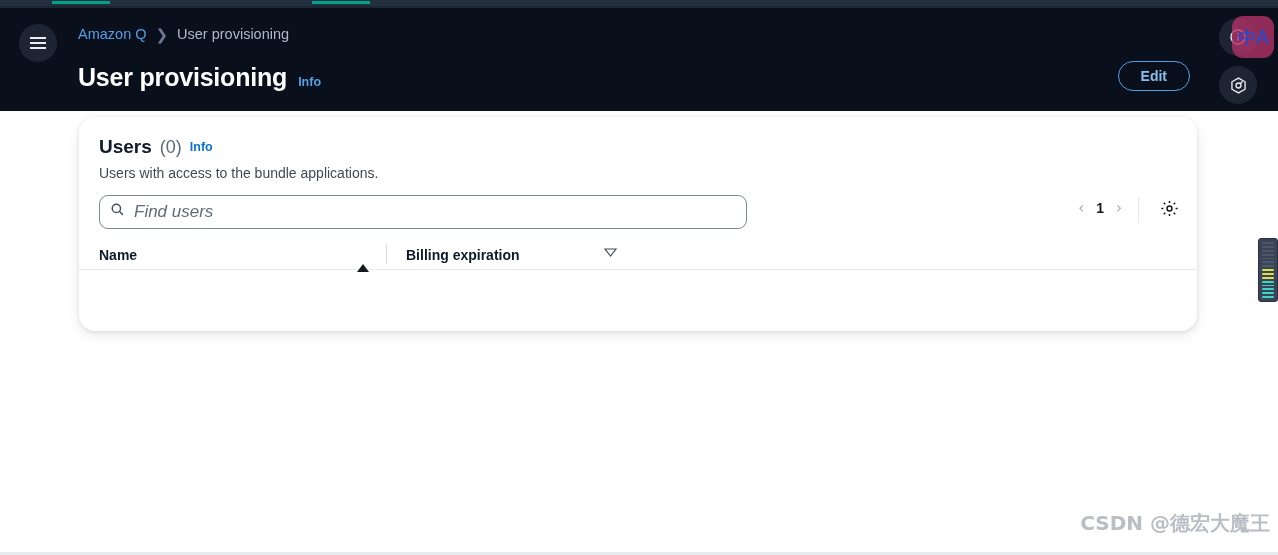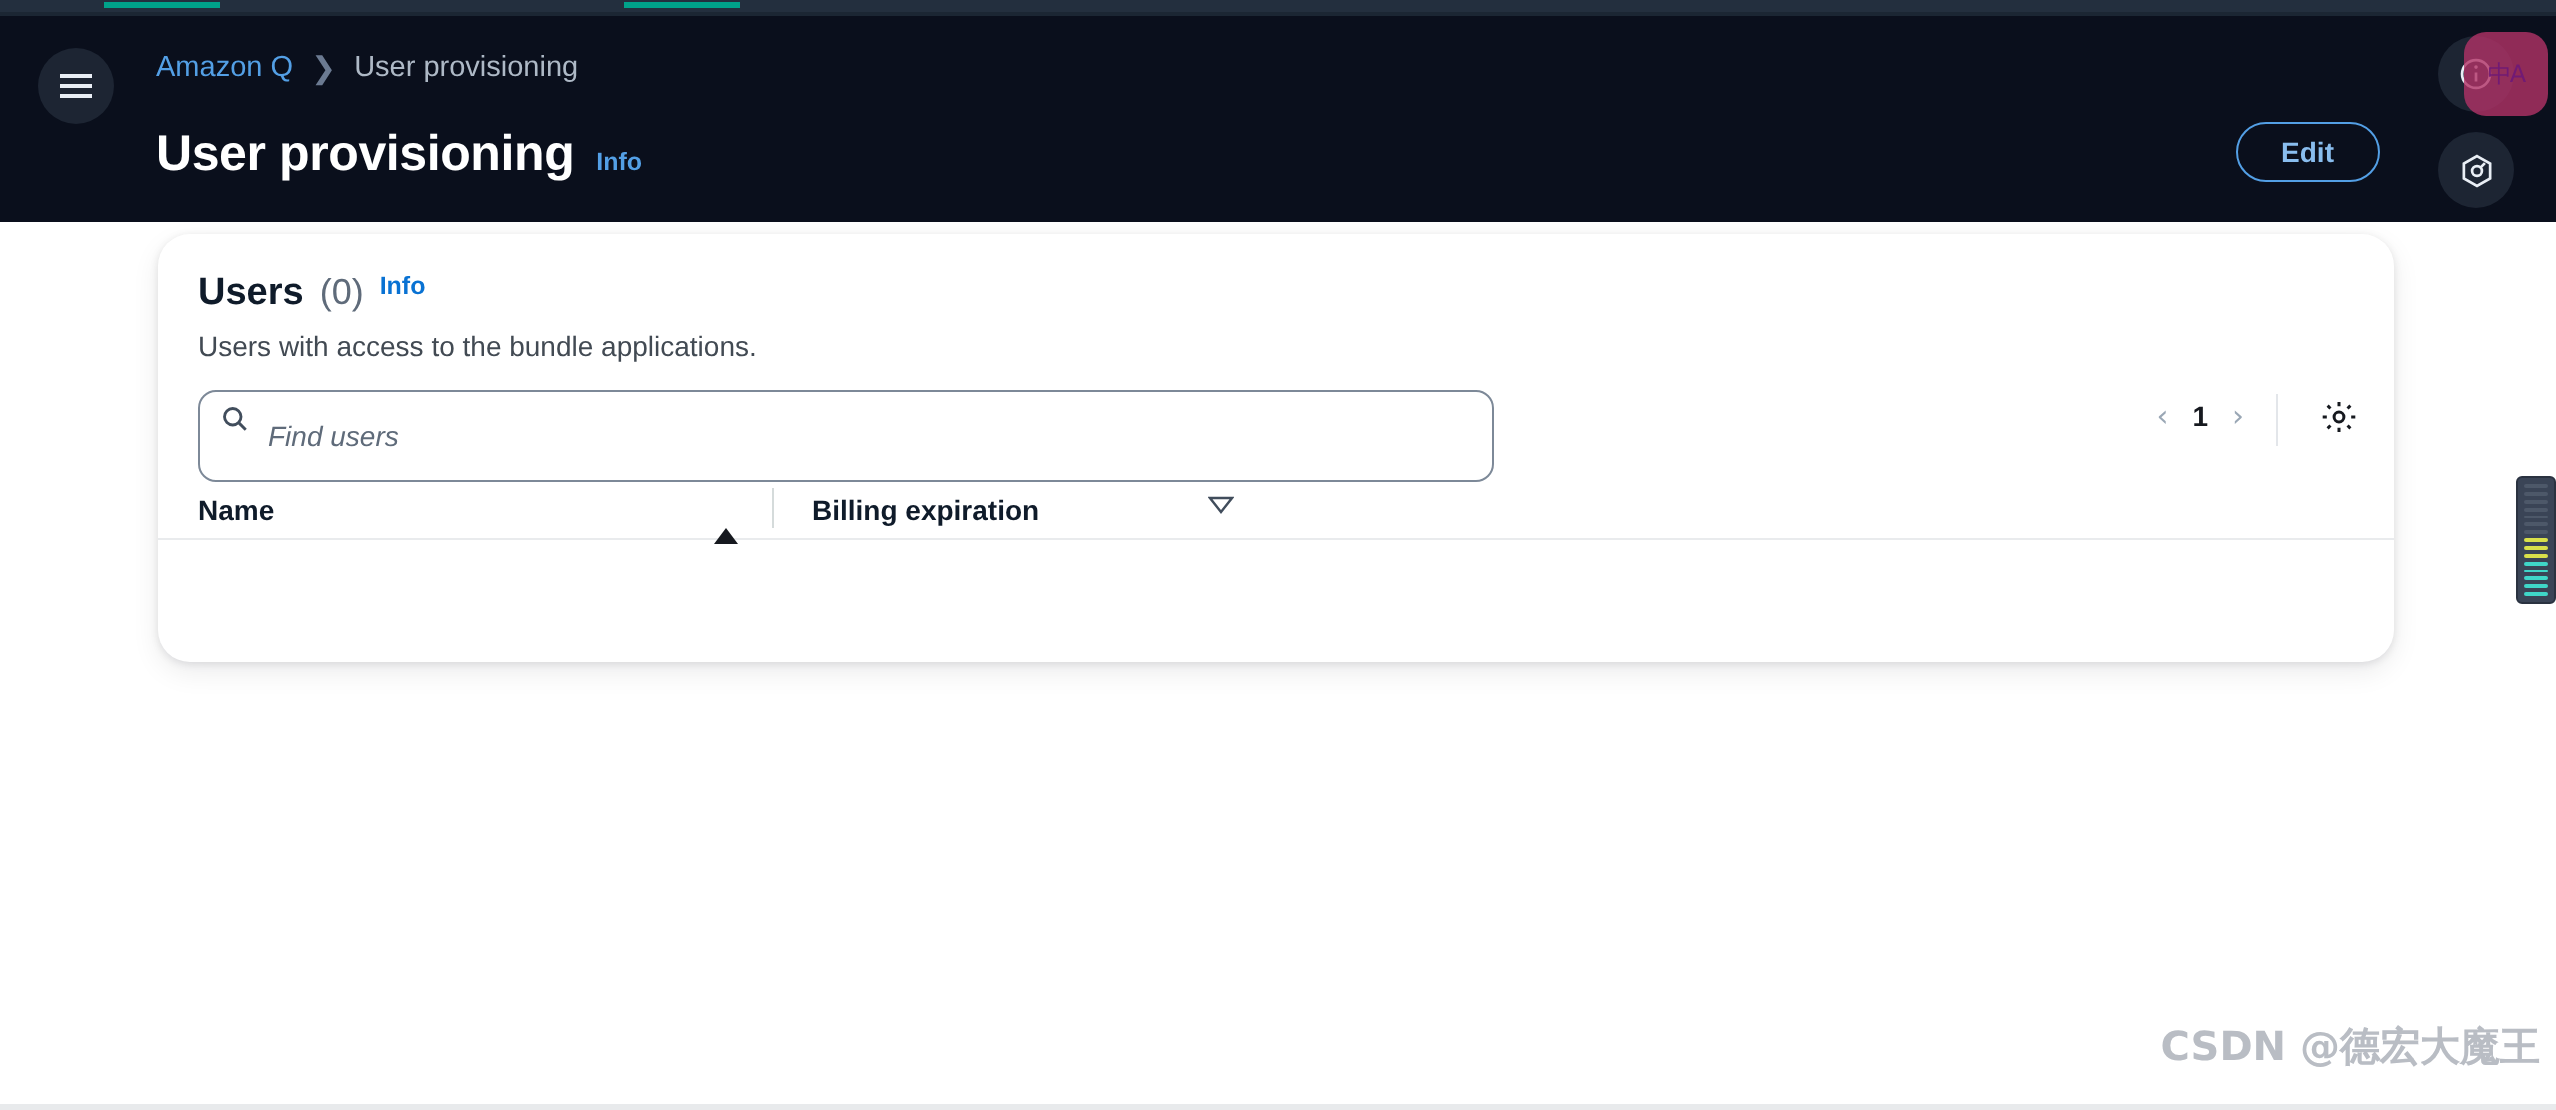--- a/index.html
+++ b/index.html
@@ -85,51 +85,51 @@
   .corner-btn.shield-btn { right: 21px; top: 66px; }
   .corner-btn svg { display: block; }
 
   .translate-overlay {
     position: absolute; right: 4px; top: 16px; width: 42px; height: 42px;
     border-radius: 11px; background: rgba(178, 50, 102, 0.80);
     display: flex; align-items: center; justify-content: center;
     cursor: pointer;
   }
   .translate-overlay .tr-text {
-    color: #701a75; font-size: 12px; line-height: 1;
+    color: #1d4ed8; font-size: 19px; line-height: 1;
     font-family: "DejaVu Sans", sans-serif; letter-spacing: -1px;
   }
 
   
   .card {
     position: absolute; left: 79px; top: 117px; width: 1118px; height: 214px;
     background: #ffffff; border-radius: 16px;
     box-shadow: 0 1px 4px rgba(0,7,22,0.10), 0 5px 14px rgba(0,7,22,0.08);
   }
   .card-head { padding: 19px 20px 0 20px; }
-  .card-title-row { display: flex; align-items: flex-start; gap: 8px; }
+  .card-title-row { display: flex; align-items: center; gap: 8px; }
   .card-title { font-size: 19px; font-weight: bold; color: #0f1b2a; }
   .card-count { font-size: 18px; color: #5f6b7a; font-weight: normal; }
   .card-info {
     font-size: 12.5px; font-weight: bold; color: #0972d3; cursor: pointer;
   }
   .card-sub {
     margin-top: 7px; font-size: 14px; color: #424a53;
   }
 
   .tools-row {
     position: relative; margin-top: 14px; padding: 0 20px;
     display: flex; align-items: center;
   }
   .search-wrap {
     position: relative; width: 648px; height: 31px;
   }
   .search-input {
-    width: 100%; height: 46px; border: 1.4px solid #7d8998; border-radius: 9px;
-    padding: 0 10px 0 34px; font-size: 14px; color: #0f1b2a;
+    width: 100%; height: 34px; border: 1.4px solid #7d8998; border-radius: 9px;
+    padding: 0 10px 0 34px; font-size: 17px; color: #0f1b2a;
     font-family: "Liberation Sans", sans-serif; background: #fff; outline: none;
   }
   .search-input::placeholder { color: #5f6b7a; font-style: italic; }
   .search-icon {
     position: absolute; left: 11px; top: 7px; pointer-events: none;
   }
 
   .pager {
     position: absolute; right: 75px; top: 4px;
     display: flex; align-items: center; gap: 12px; font-size: 14px;

